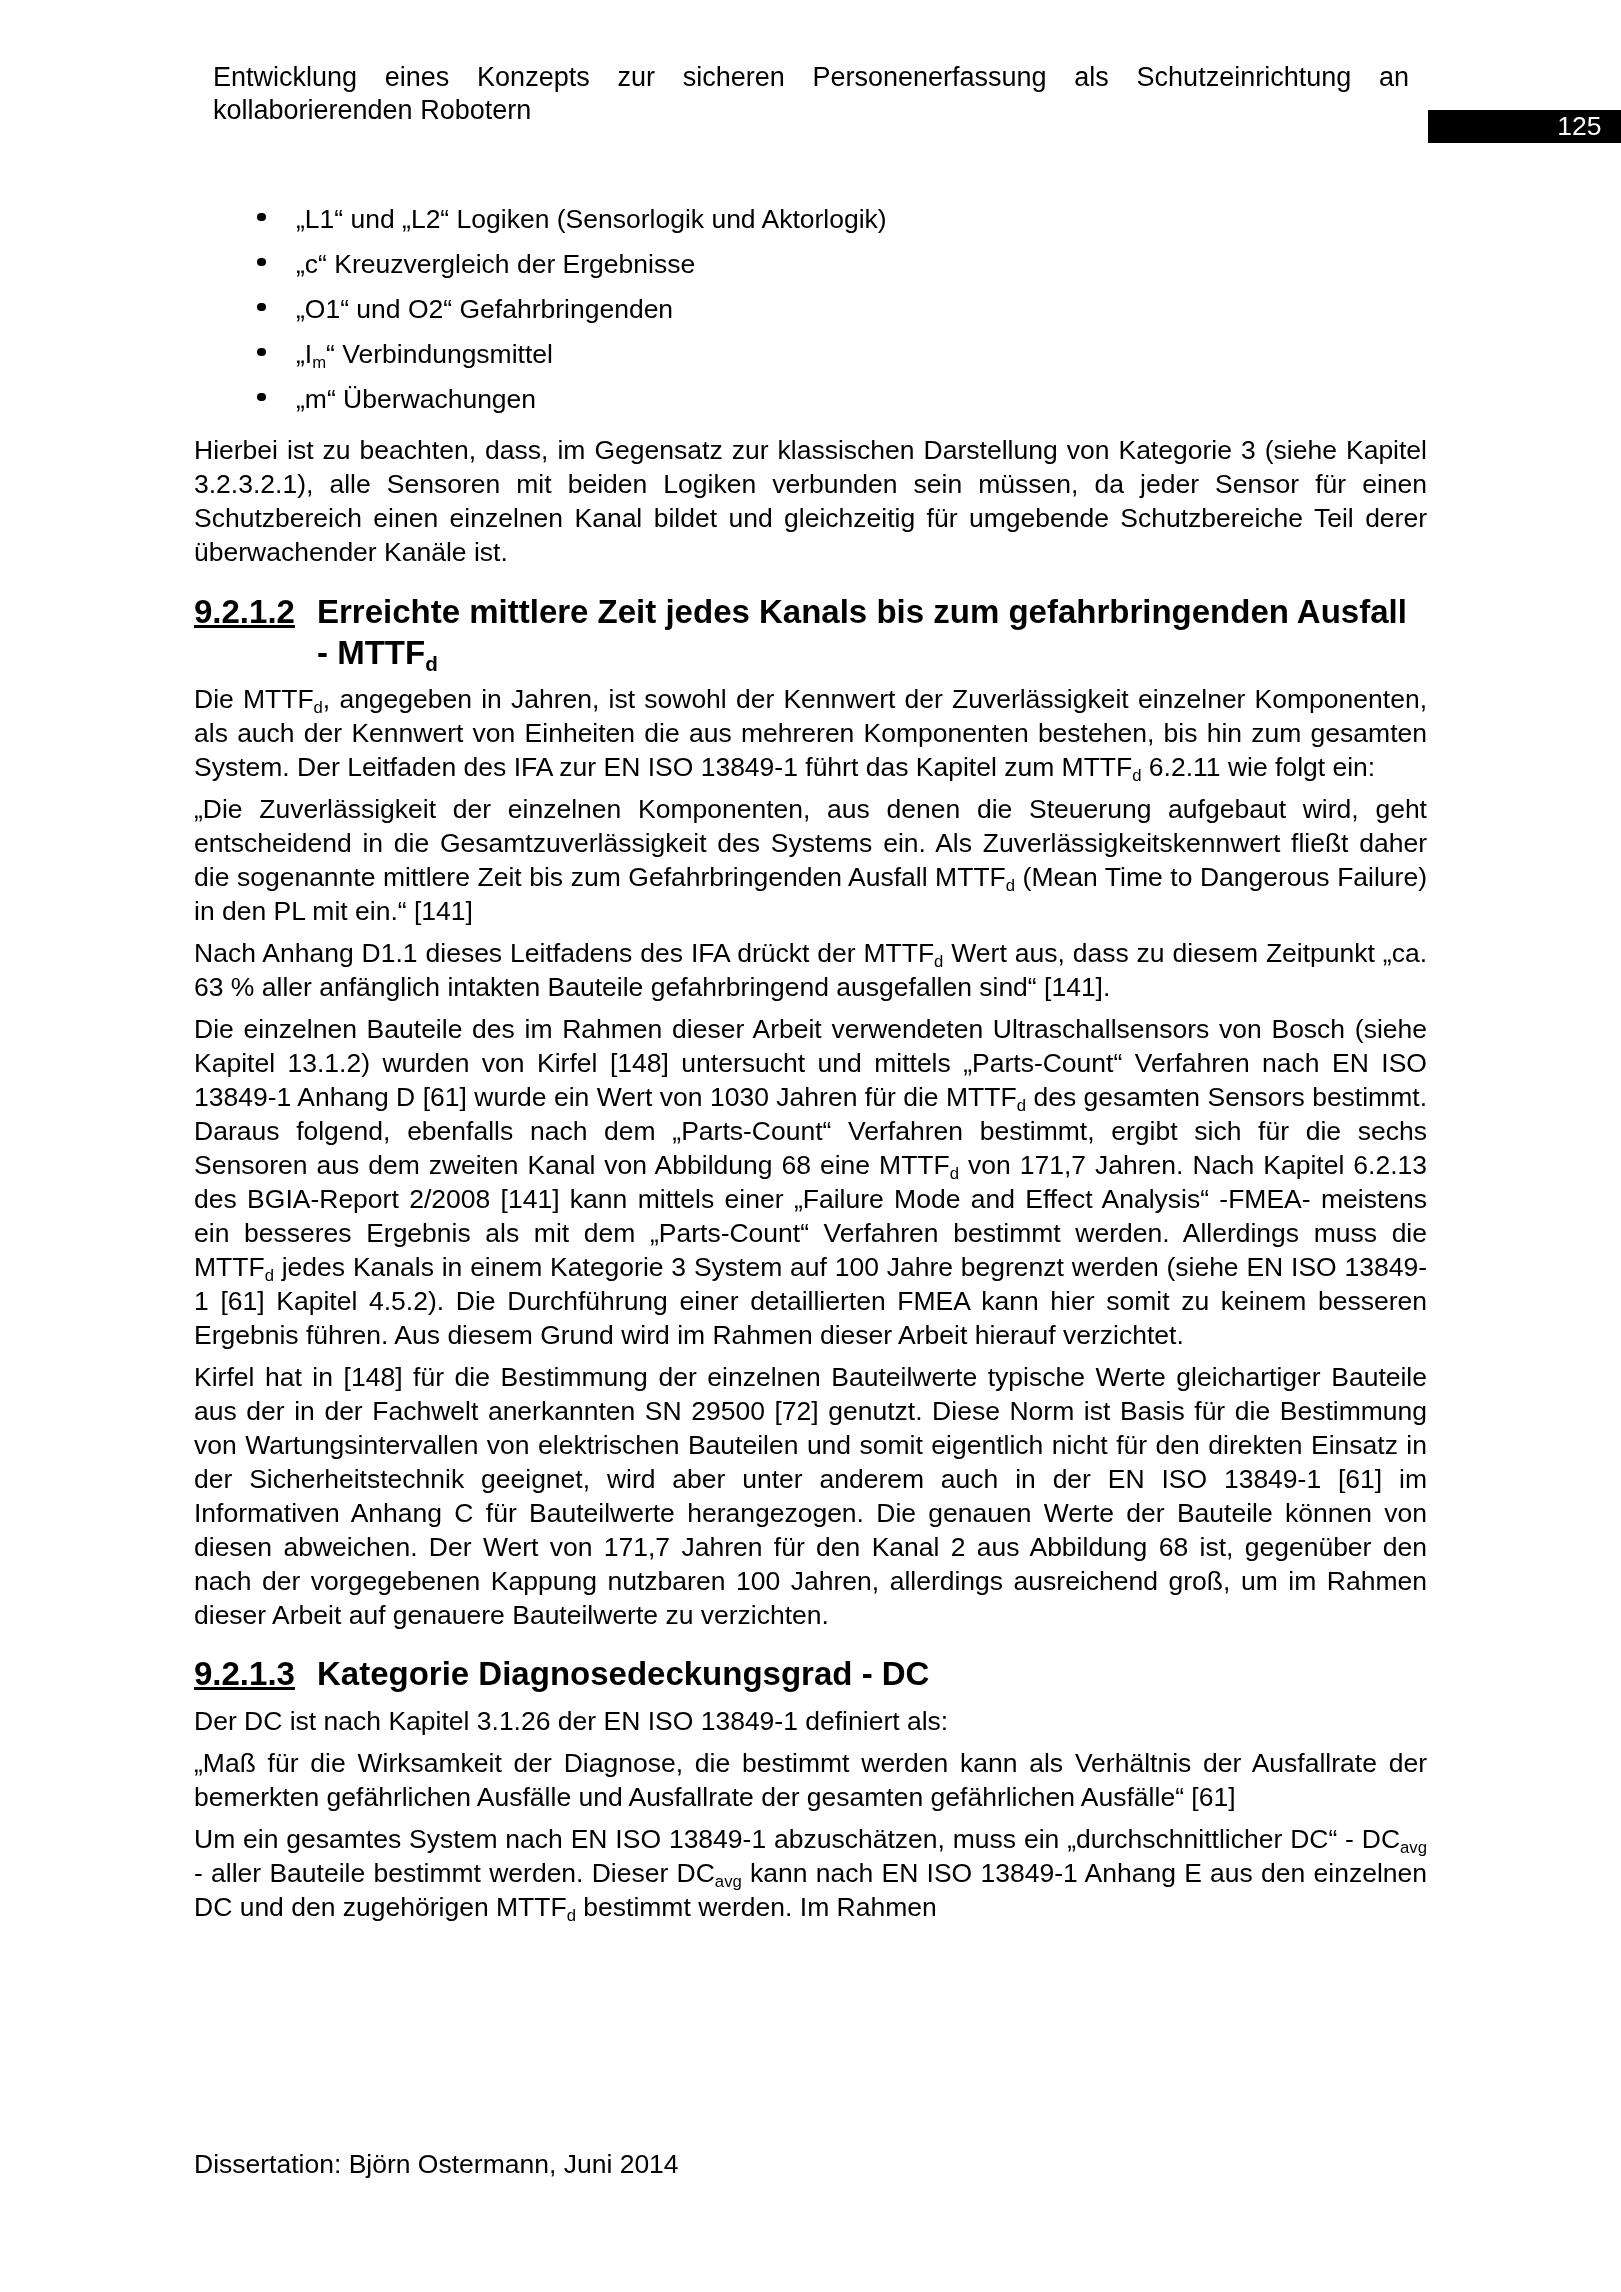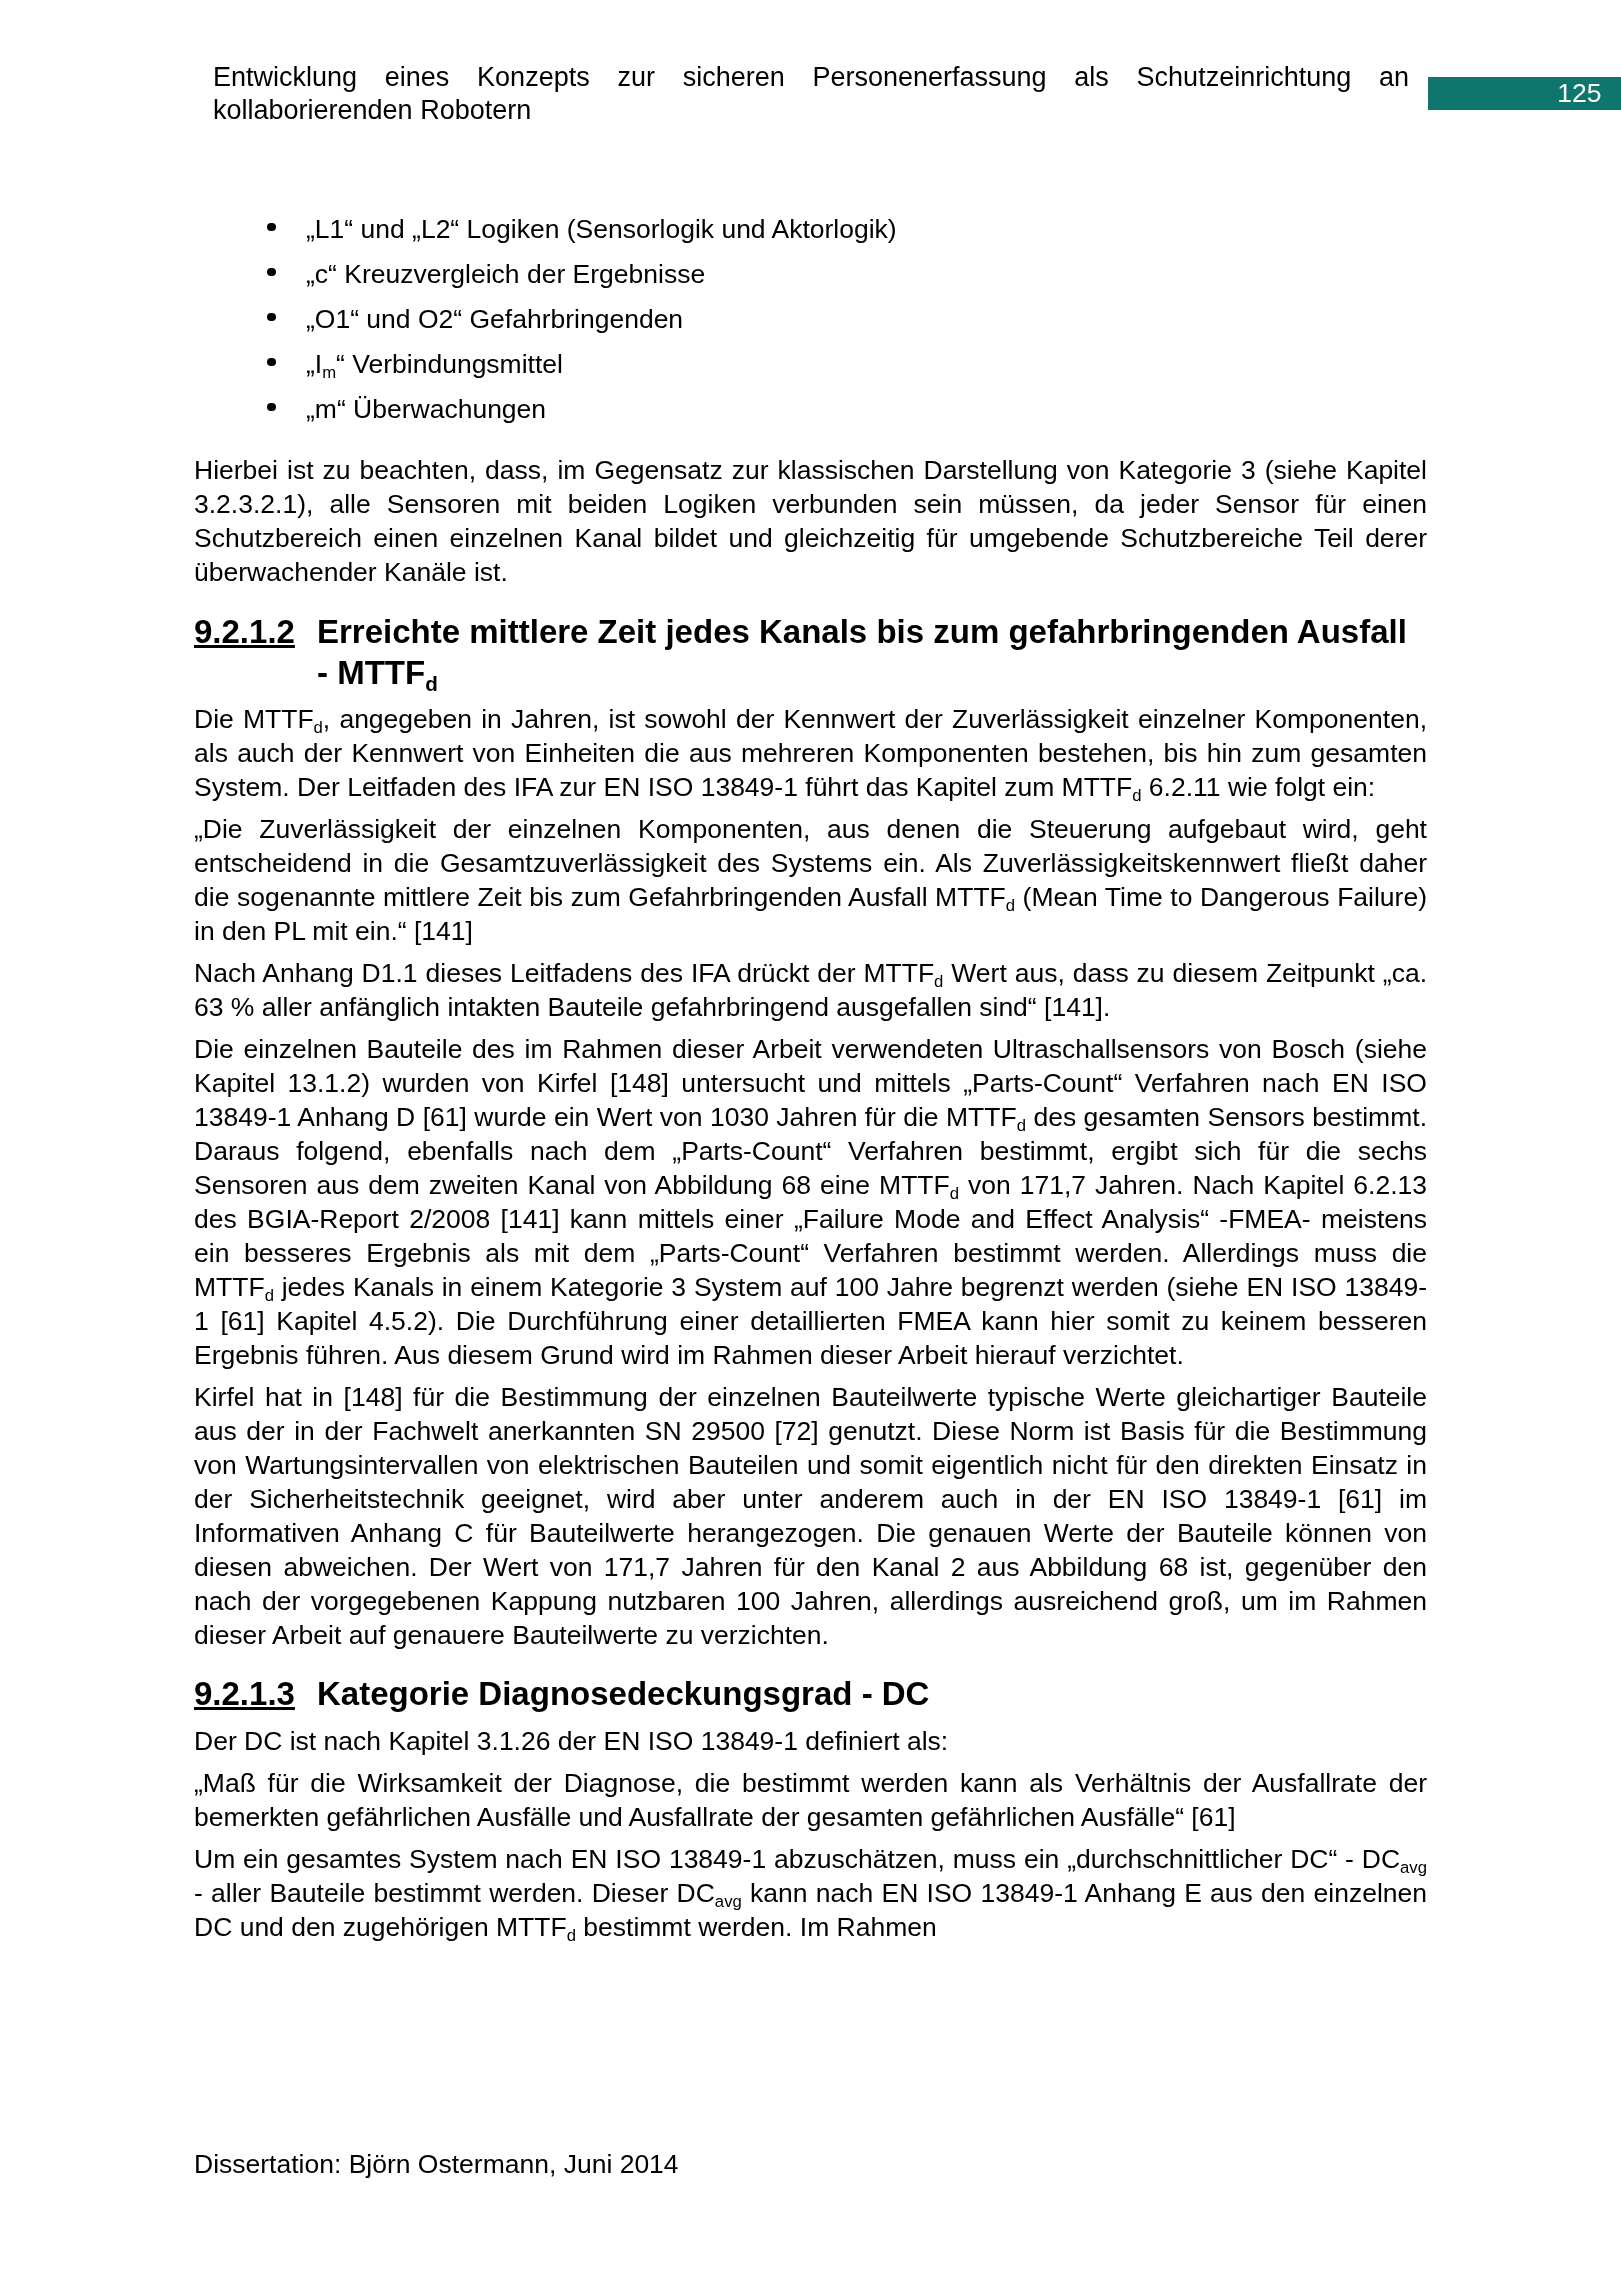--- a/index.html
+++ b/index.html
@@ -6,21 +6,21 @@
   body { width: 1621px; height: 2293px; position: relative; overflow: hidden;
          font-family: "Liberation Sans", sans-serif; color: #000; }
   .header { position: absolute; left: 213px; top: 61px; width: 1196px;
             font-size: 27px; line-height: 33px; text-align: justify; text-align-last: left; }
   .header .l1 { display: block; text-align: justify; text-align-last: justify; }
   .pagebox { position: absolute; left: 1428px; top: 77px; width: 193px; height: 33px;
              background: #4a7ac0; color: #fff; font-size: 26.5px; line-height: 33px;
              text-align: right; box-sizing: border-box; padding-right: 19.6px; }
   .content { position: absolute; left: 194px; top: 192px; width: 1233px;
              font-size: 26.5px; line-height: 34px; }
-  ul.bullets { list-style: none; margin: 18px; padding: 0; }
+  ul.bullets { list-style: none; margin: 8px; padding: 0; }
   ul.bullets li { position: relative; padding-left: 94px; height: 45px; line-height: 39px; }
   ul.bullets li .dot { position: absolute; left: 55px; top: 12.7px; width: 8.8px; height: 8.8px;
                        background: #000; border-radius: 50%; }
   p { margin: 0 0 7.8px 0; text-align: justify; }
   p.last-left { text-align-last: left; }
   .it { }
   sub { font-size: 16.7px; vertical-align: -4.9px; line-height: 0; }
   h2 { font-size: 33px; font-weight: bold; margin: 21.6px 0 9.8px 0; line-height: 41px;
        display: flex; }
   h2 .num { width: 123px; flex: 0 0 123px; text-decoration: underline; }
@@ -28,21 +28,21 @@
   h2 sub { font-size: 20.6px; vertical-align: -6.9px; }
   .footer { position: absolute; left: 194px; top: 2148px; font-size: 26.5px; line-height: 33px; }
 </style>
 </head>
 <body>
 
 <div class="header">
   <span class="l1">Entwicklung eines Konzepts zur sicheren Personenerfassung als Schutzeinrichtung an</span>
   <span>kollaborierenden Robotern</span>
 </div>
-<div class="pagebox" style="background: #0f766e;">125</div>
+<div class="pagebox" style="background: #000000; margin-top: 33px;">125</div>
 
 <div class="content">
   <ul class="bullets">
     <li><span class="dot"></span><span>„L1“ und „L2“ Logiken (Sensorlogik und Aktorlogik)</span></li>
     <li><span class="dot"></span><span>„c“ Kreuzvergleich der Ergebnisse</span></li>
     <li><span class="dot"></span><span>„O1“ und O2“ Gefahrbringenden</span></li>
     <li><span class="dot"></span><span>„I</span><sub>m</sub><span>“ Verbindungsmittel</span></li>
     <li><span class="dot"></span><span>„m“ Überwachungen</span></li>
   </ul>
 

